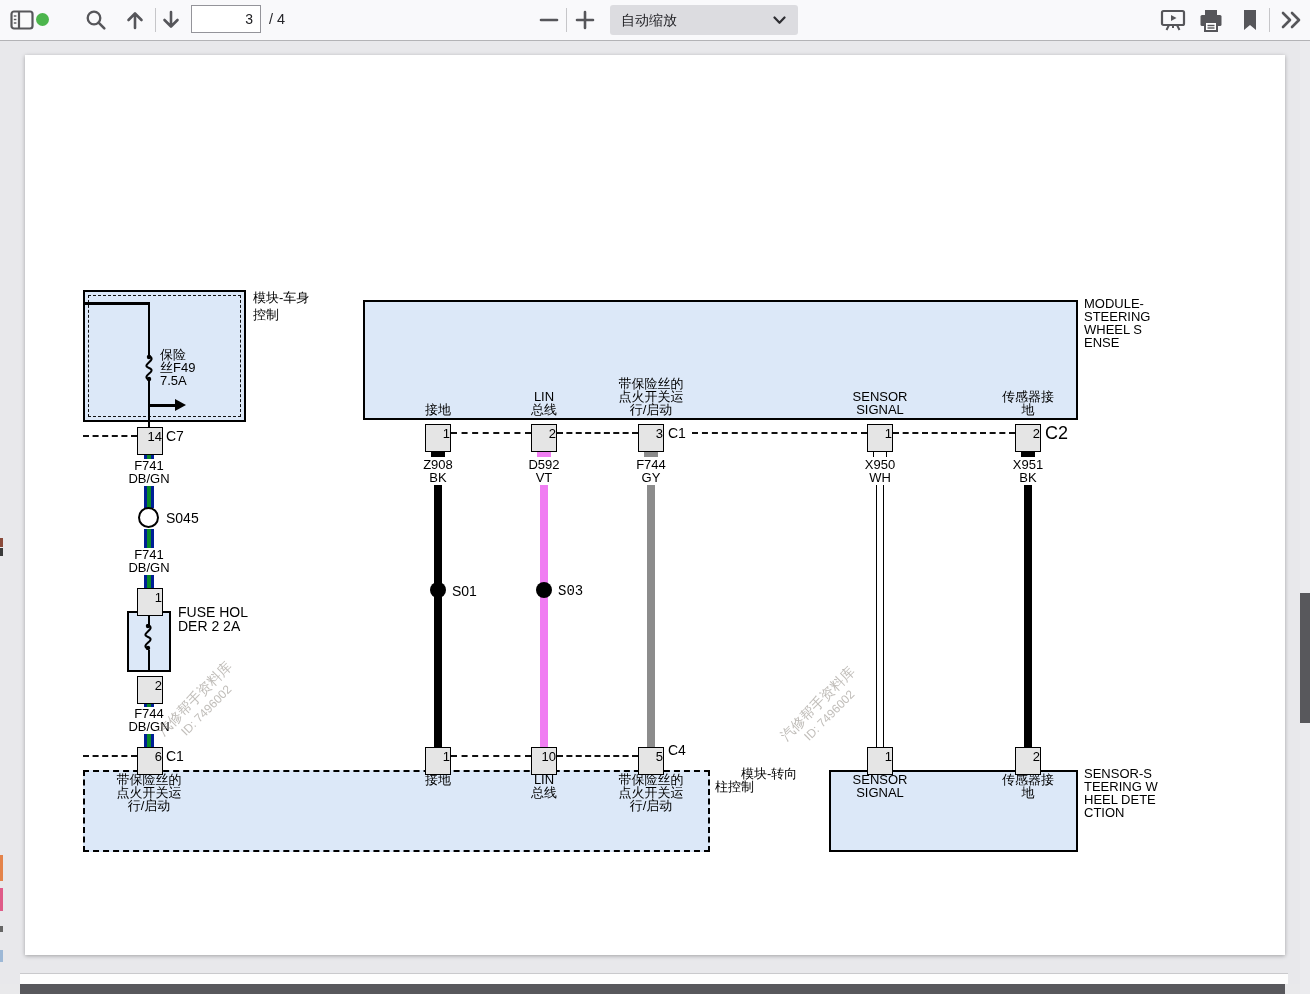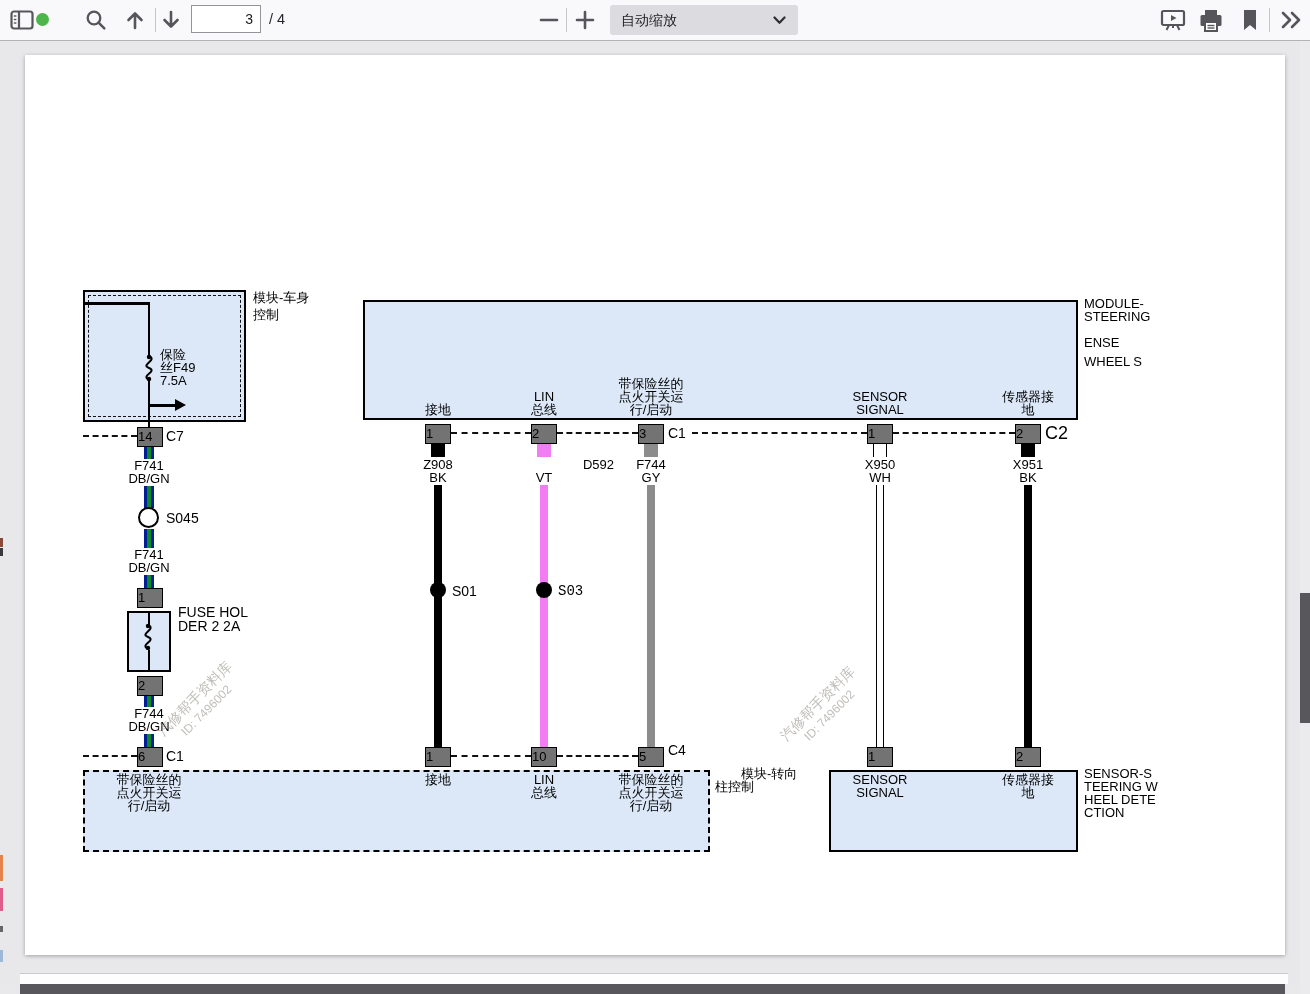--- a/index.html
+++ b/index.html
@@ -31,22 +31,22 @@
   .vsb-track{position:absolute;left:1300px;top:0;width:10px;height:953px;background:#ebebee;}
   .vsb-thumb{position:absolute;left:0;top:552px;width:10px;height:130px;background:#58585c;}
   .sliver{position:absolute;left:0;width:3px;}
   
   .lbl{position:absolute;font:13px/13.5px "Liberation Sans","DejaVu Sans",sans-serif;color:#000;
        white-space:nowrap;}
   .lbl-c{text-align:center;width:140px;}
   .modbox{position:absolute;background:#dce8f8;border:2.5px solid #000;box-sizing:border-box;}
   .dashbox{position:absolute;background:#dce8f8;border:2.5px dashed #000;box-sizing:border-box;}
   .inner-dash{position:absolute;border:1.5px dashed #111;box-sizing:border-box;}
-  .pin{position:absolute;width:26px;height:20px;background:#737373;border:1.5px solid #000;
-       box-sizing:border-box;font:13px/17px "Liberation Sans",sans-serif;text-align:left;z-index:6;}
+  .pin{position:absolute;width:26px;height:28px;background:#e5e5e5;border:1.5px solid #000;
+       box-sizing:border-box;font:13px/17px "Liberation Sans",sans-serif;text-align:right;z-index:6;}
   .dashline{position:absolute;height:0;border-top:2px dashed #111;}
   .wire{position:absolute;z-index:3;}
   .w-bk{width:8px;background:#000;}
   .w-vt{width:8px;background:#f07df2;}
   .w-gy{width:8px;background:#8c8c8c;}
   .w-wh{width:8px;background:#fff;border-left:1.5px solid #000;border-right:1.5px solid #000;box-sizing:border-box;}
   .w-dbgn{width:10px;background:linear-gradient(90deg,#001f96 0 3px,#0a8a28 3px 7px,#001f96 7px 10px);}
   .stub{z-index:5;}
   .thin{position:absolute;background:#000;}
   .splice-f{position:absolute;width:16px;height:16px;border-radius:50%;background:#000;z-index:7;}
@@ -211,21 +211,21 @@
     <div class="lbl lbl-c" style="left:449px;top:348px;">总线</div>
     <div class="lbl lbl-c" style="left:556px;top:322px;">带保险丝的</div>
     <div class="lbl lbl-c" style="left:556px;top:335px;">点火开关运</div>
     <div class="lbl lbl-c" style="left:556px;top:348px;">行/启动</div>
     <div class="lbl lbl-c" style="left:785px;top:335px;">SENSOR</div>
     <div class="lbl lbl-c" style="left:785px;top:348px;">SIGNAL</div>
     <div class="lbl lbl-c" style="left:933px;top:335px;">传感器接</div>
     <div class="lbl lbl-c" style="left:933px;top:348px;">地</div>
     <div class="lbl" style="left:1059px;top:242px;">MODULE-</div>
     <div class="lbl" style="left:1059px;top:255px;">STEERING</div>
-    <div class="lbl" style="left:1059px;top:268px;margin-top:32px;">WHEEL S</div>
+    <div class="lbl" style="left:1059px;top:268px;">WHEEL S</div>
     <div class="lbl" style="left:1059px;top:281px;">ENSE</div>
 
     <div class="pin" style="left:400px;top:369px;">1</div>
     <div class="pin" style="left:506px;top:369px;">2</div>
     <div class="pin" style="left:613px;top:369px;">3</div>
     <div class="lbl" style="left:643px;top:372px;font-size:14px;">C1</div>
     <div class="pin" style="left:842px;top:369px;">1</div>
     <div class="pin" style="left:990px;top:369px;">2</div>
     <div class="lbl" style="left:1020px;top:372px;font-size:18px;">C2</div>
     <div class="dashline" style="left:426px;top:377px;width:80px;"></div>
@@ -234,21 +234,21 @@
     <div class="dashline" style="left:868px;top:377px;width:122px;"></div>
 
     <div class="wire w-bk stub" style="left:406px;top:389px;width:14px;height:13px;"></div>
     <div class="wire w-vt stub" style="left:512px;top:389px;width:14px;height:13px;"></div>
     <div class="wire w-gy stub" style="left:619px;top:389px;width:14px;height:13px;"></div>
     <div class="wire w-wh stub" style="left:848px;top:389px;width:14px;height:13px;"></div>
     <div class="wire w-bk stub" style="left:996px;top:389px;width:14px;height:13px;"></div>
 
     <div class="lbl lbl-c" style="left:343px;top:403px;">Z908</div>
     <div class="lbl lbl-c" style="left:343px;top:416px;">BK</div>
-    <div class="lbl lbl-c" style="left:449px;top:403px;text-align:right;">D592</div>
+    <div class="lbl lbl-c" style="left:449px;top:403px;">D592</div>
     <div class="lbl lbl-c" style="left:449px;top:416px;">VT</div>
     <div class="lbl lbl-c" style="left:556px;top:403px;">F744</div>
     <div class="lbl lbl-c" style="left:556px;top:416px;">GY</div>
     <div class="lbl lbl-c" style="left:785px;top:403px;">X950</div>
     <div class="lbl lbl-c" style="left:785px;top:416px;">WH</div>
     <div class="lbl lbl-c" style="left:933px;top:403px;">X951</div>
     <div class="lbl lbl-c" style="left:933px;top:416px;">BK</div>
 
     <div class="wire w-bk" style="left:409px;top:430px;height:262px;"></div>
     <div class="wire w-vt" style="left:515px;top:430px;height:262px;"></div>

